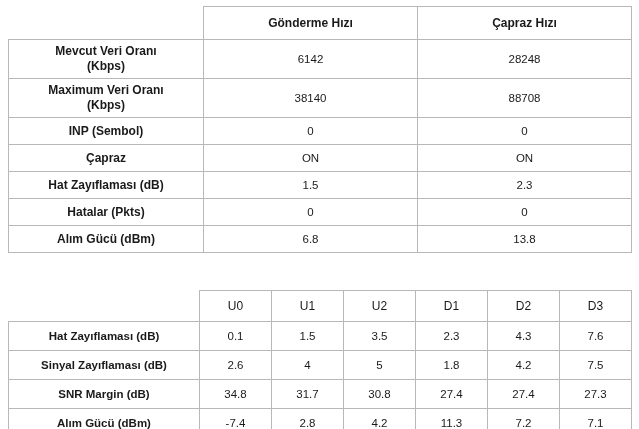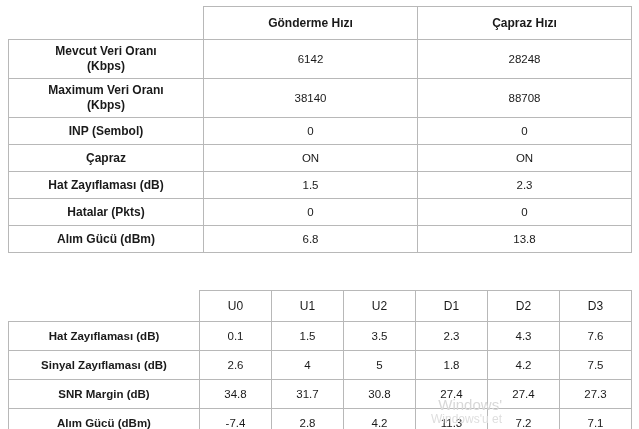--- a/index.html
+++ b/index.html
@@ -221,18 +221,14 @@
         <td>-7.4</td>
         <td>2.8</td>
         <td>4.2</td>
         <td>11.3</td>
         <td>7.2</td>
         <td>7.1</td>
       </tr>
     </tbody>
   </table>
 
-  <div class="watermark">
-    <div class="wm1">Windows'</div>
-    <div class="wm2">Windows'u et</div>
-  </div>
 
 </div>
 
 </body></html>

